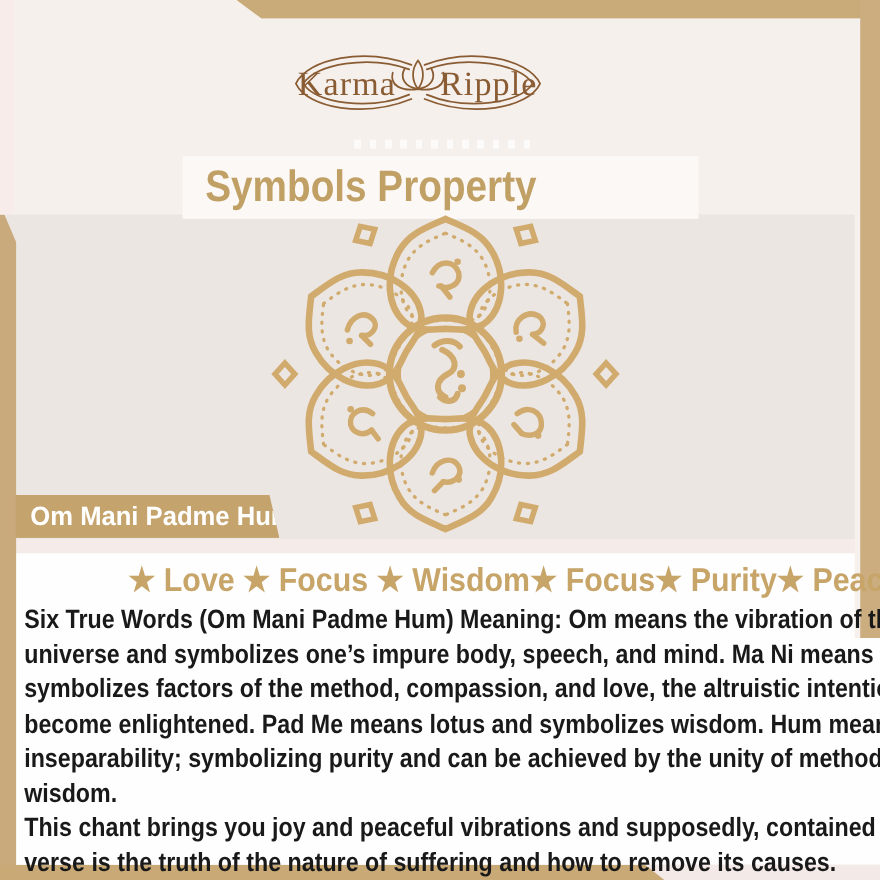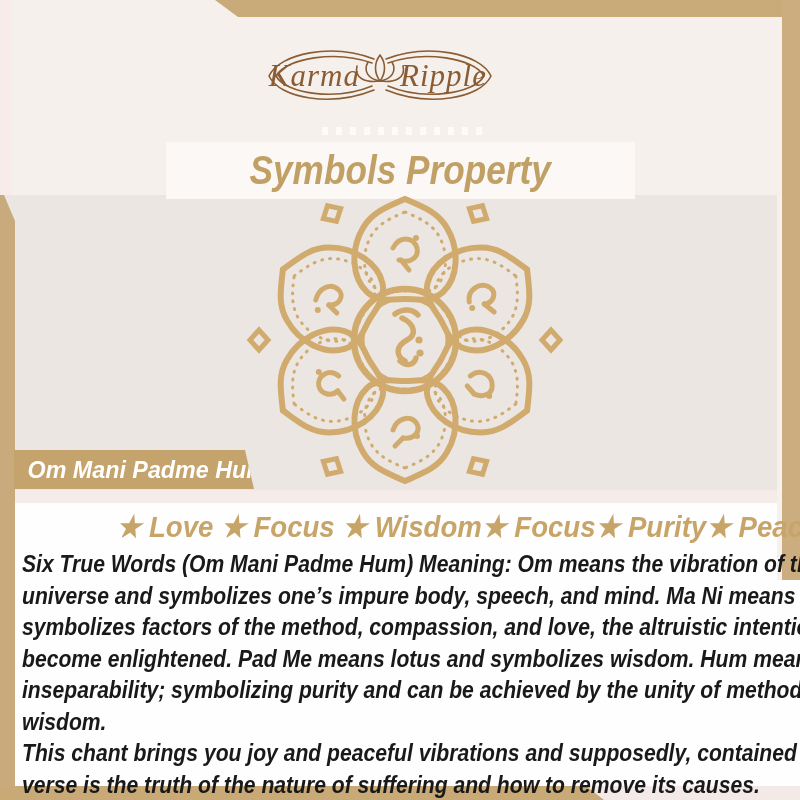--- a/index.html
+++ b/index.html
@@ -1,17 +1,17 @@
 <!DOCTYPE html>
 <html><head>
 <meta charset="utf-8">
 <style>
   html,body{margin:0;padding:0;background:#888;}
   #canvas{position:relative;width:800px;height:800px;overflow:hidden;background:#f6f0ec;
-          font-family:"Liberation Sans",sans-serif;font-style:italic;}
+          font-family:"Liberation Sans",sans-serif;}
   .abs{position:absolute;}
   
   #bg-top{left:0;top:0;width:800px;height:195px;background:#f6f0ec;}
   #left-pink-strip{left:0;top:0;width:12px;height:195px;background:#f8ecea;}
   #bg-mid{left:0;top:195px;width:800px;height:295px;background:#ece6e2;}
   #pink-band{left:0;top:490px;width:800px;height:13px;background:#f5ebe8;}
   #bg-white{left:0;top:503px;width:800px;height:297px;background:#fefefe;}
   
   #top-tan-strip{left:215px;top:0;width:585px;height:17px;background:#c9ab7a;
       clip-path:polygon(0 0,100% 0,100% 100%,23px 100%);}
@@ -22,21 +22,21 @@
   #bottom-pink{left:580px;top:786px;width:220px;height:14px;background:#f3e9e6;}
   #bottom-tan-band{left:0;top:786px;width:604px;height:14px;background:#c9a975;
       clip-path:polygon(0 0,586px 0,604px 100%,0 100%);}
   
   #logo{left:262px;top:40px;width:236px;height:70px;}
   
   #watermark{left:322px;top:127px;width:166px;height:8px;opacity:.75;
       background:repeating-linear-gradient(90deg,#fff 0 6px,transparent 6px 14px);}
   
   #title-box{left:166px;top:142px;width:469px;height:57px;background:#fbf8f5;
-      display:flex;align-items:center;justify-content:center;}
+      display:flex;align-items:center;}
   #title-text{font-weight:bold;font-size:40px;color:#c0a065;letter-spacing:0px;
       transform:scaleX(.88);transform-origin:center;white-space:nowrap;}
   
   #mandala{left:245px;top:180px;width:320px;height:320px;}
   
   #ribbon{left:14px;top:450px;width:240px;height:39px;background:#c5a36c;
       clip-path:polygon(0 0,calc(100% - 9px) 0,100% 100%,0 100%);
       display:flex;align-items:center;}
   #ribbon-text{color:#ffffff;font-weight:bold;font-size:24px;padding-left:14px;
       transform:scaleX(.97);transform-origin:left center;white-space:nowrap;}

